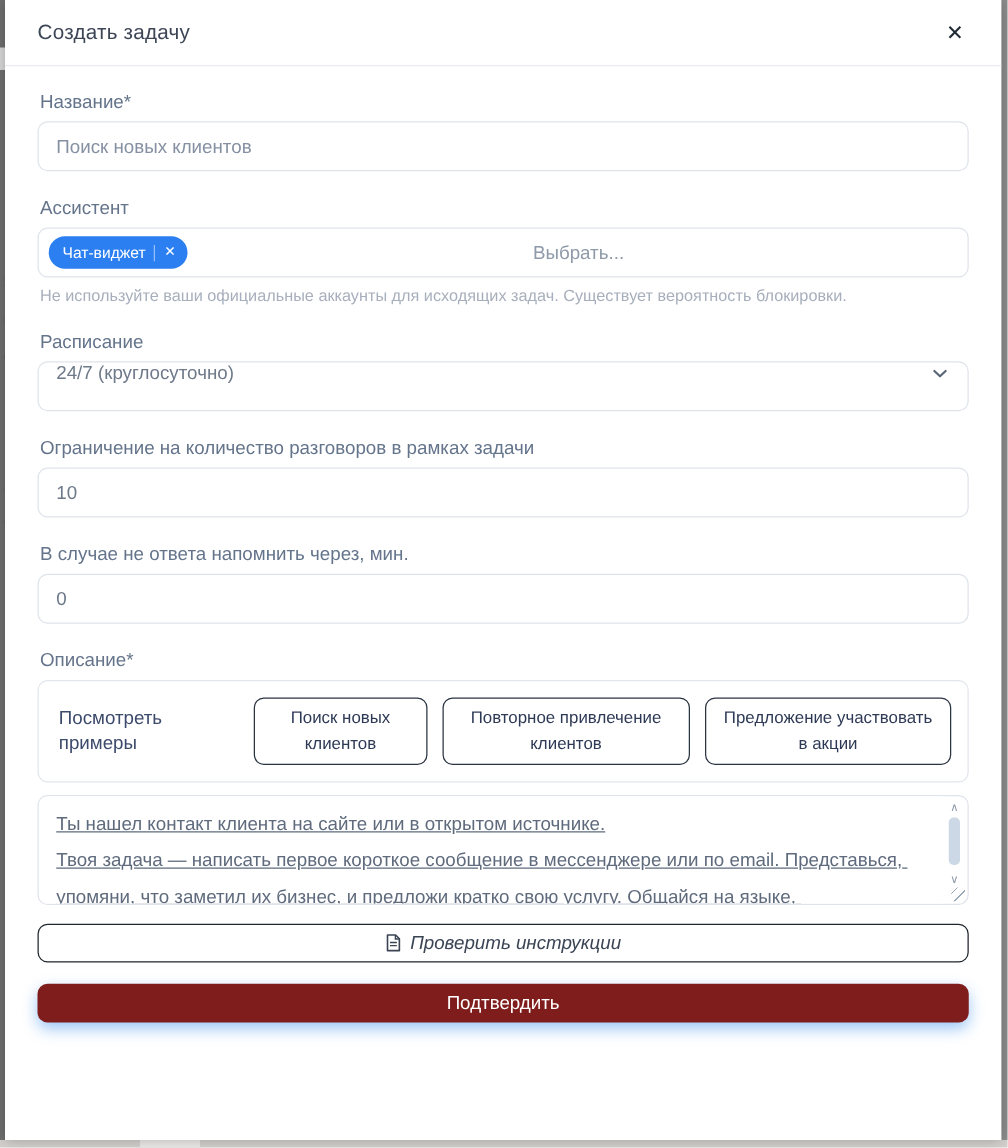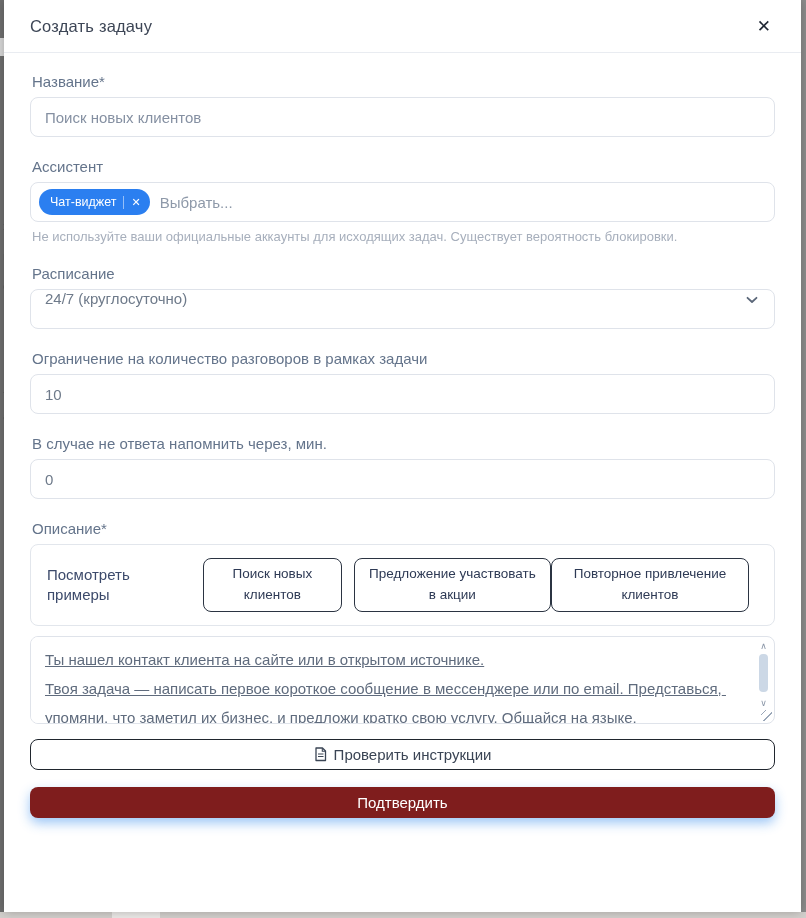--- a/index.html
+++ b/index.html
@@ -32,21 +32,21 @@
     outline:none; background:#fff; }
   .num { color:#6e7a8a; }
 
   .chip-input { width:100%; height:40px; border:1px solid #dfe3ea; border-radius:8px;
     display:flex; align-items:center; padding:0 8px; gap:10px; }
   .chip { display:flex; align-items:center; gap:7px; background:#2b7ff0; color:#fff;
     height:26px; border-radius:13px; padding:0 9px 0 11px; font-size:12.5px; }
   .chip-divider { width:1px; height:13px; background:rgba(255,255,255,.5); }
   .chip-x { font-size:11px; cursor:pointer; line-height:1; }
   .chip-ph { border:none; outline:none; flex:1; font-size:15px; color:#ec4899;
-    font-family:"Liberation Sans",sans-serif; }
+    font-family:"Liberation Sans",sans-serif;text-align:center; }
   .chip-ph::placeholder { color:#8e99a9; }
   .helper { font-size:13px; color:#a7afbc; margin-top:7px; margin-left:2px; }
 
   .select { width:100%; height:40px; border:1px solid #dfe3ea; border-radius:8px;
     display:flex; align-items:flex-start; justify-content:space-between; padding:0 16px 0 14px;
     font-size:15px; color:#6e7a8a; cursor:pointer; }
 
   .examples-box { border:1px solid #e2e6ec; border-radius:8px; padding:13px 13px;
     display:flex; align-items:center; margin-bottom:10px; }
   .examples-title { flex:0 0 118px; margin-right:38px; font-size:15px; line-height:1.35;
@@ -69,21 +69,21 @@
     font-size:9px; color:#8b97a8; line-height:1; cursor:pointer; }
   .sbar .up { top:3px; } .sbar .dn { bottom:13px; }
   .sbar .thumb { position:absolute; left:3px; top:15px; width:9px; height:38px;
     background:#ccd8e6; border-radius:4px; cursor:grab; }
   .resize { position:absolute; right:2px; bottom:2px; width:11px; height:11px; cursor:nwse-resize;
     background:repeating-linear-gradient(135deg, transparent 0 3px, #9aa7b8 3px 4px, transparent 4px 6px); }
 
   .check-btn { width:100%; height:31px; border:1px solid #20262e; border-radius:8px;
     background:#fff; display:flex; align-items:center; justify-content:center; gap:7px;
     font-size:15px; color:#3a4454; cursor:pointer; margin-bottom:17px;
-    font-family:"Liberation Sans",sans-serif; }
+    font-family:"Liberation Sans",sans-serif;font-style:italic; }
   .doc-icon { display:inline-flex; }
 
   .confirm-btn { width:100%; height:31px; border:none; border-radius:8px; background:#7f1d1d;
     color:#fff; font-size:15px; cursor:pointer; font-family:"Liberation Sans",sans-serif;
     box-shadow:0 5px 12px rgba(35,129,234,.45); }
 </style>
 </head>
 <body>
 
 <div class="edge-left">
@@ -150,22 +150,22 @@
       <div class="label">В случае не ответа напомнить через, мин.</div>
       <input class="text-input num" value="0" style="">
     </div>
 
     <div class="group" style="margin-bottom:0">
       <div class="label">Описание*</div>
 
       <div class="examples-box">
         <div class="examples-title">Посмотреть примеры</div>
         <button class="example-btn eb1">Поиск новых клиентов</button>
+        <button class="example-btn eb2">Повторное привлечение клиентов</button>
         <button class="example-btn eb3">Предложение участвовать в акции</button>
-        <button class="example-btn eb2">Повторное привлечение клиентов</button>
       </div>
 
       <div class="ta-wrap">
         <textarea class="ta" style="">Ты нашел контакт клиента на сайте или в открытом источнике.
 Твоя задача — написать первое короткое сообщение в мессенджере или по email. Представься, упомяни, что заметил их бизнес, и предложи кратко свою услугу. Общайся на языке, соответствующем</textarea>
         <div class="sbar">
           <div class="up">∧</div>
           <div class="thumb"></div>
           <div class="dn">∨</div>
         </div>

